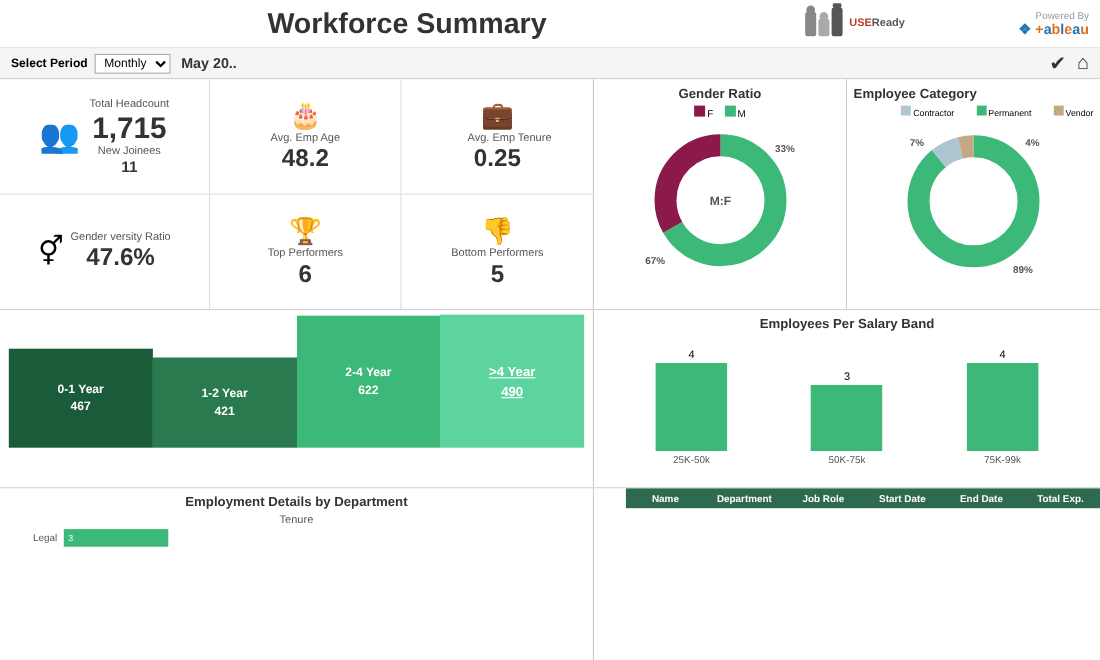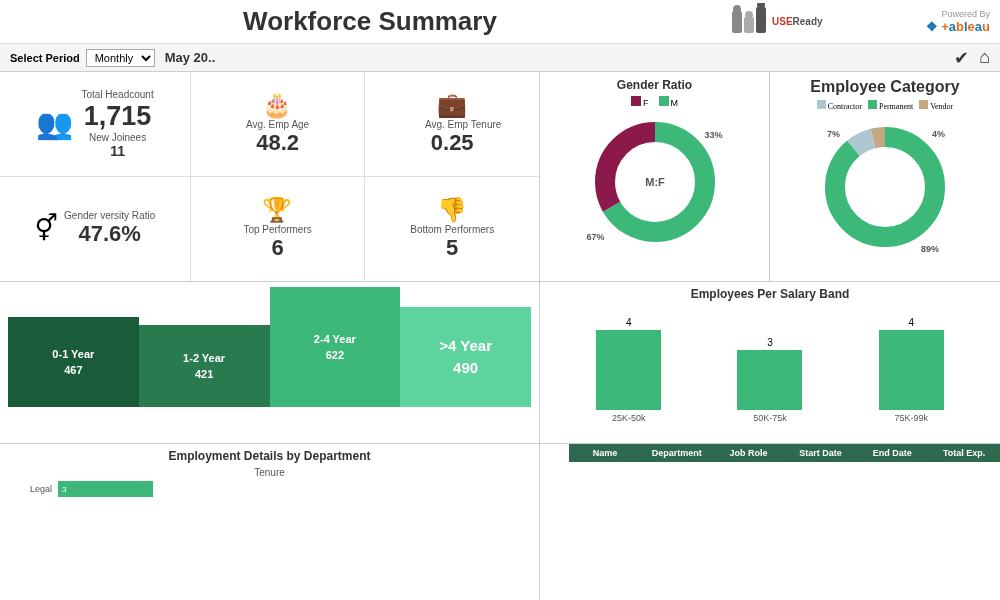--- a/index.html
+++ b/index.html
@@ -114,22 +114,22 @@
           <circle cx="70" cy="70" r="50" fill="none" stroke="#8b1a4a" stroke-width="20" stroke-dasharray="104.7 209.4" stroke-dashoffset="-209.4" transform="rotate(-90 70 70)"></circle>
           <circle cx="70" cy="70" r="32" fill="#fff"></circle>
           <text x="70" y="74" text-anchor="middle" font-size="11" font-weight="bold" fill="#555">M:F</text>
         </svg>
         <div style="position:absolute;bottom:10px;left:2px;font-size:9px;font-weight:bold;color:#555;">67%</div>
         <div style="position:absolute;top:18px;right:2px;font-size:9px;font-weight:bold;color:#555;">33%</div>
       </div>
     </div>
 
     <div style="flex:1;padding:6px;">
-      <div style="font-size:16px;font-weight:bold;text-align:center;color:#333;margin-bottom:4px;">Employee Category</div>
-      <div style="display:flex;gap:6px;justify-content:center;font-size:8px;margin-bottom:2px;flex-wrap:wrap;font-family:Liberation Serif, serif;">
+      <div style="font-size:12px;font-weight:bold;color:#333;margin-bottom:4px;">Employee Category</div>
+      <div style="display:flex;gap:20px;justify-content:flex-end;font-size:8px;margin-bottom:2px;flex-wrap:wrap;">
         <span><span style="display:inline-block;width:9px;height:9px;background:#aec6cf;margin-right:2px;"></span>Contractor</span>
         <span><span style="display:inline-block;width:9px;height:9px;background:#3cb878;margin-right:2px;"></span>Permanent</span>
         <span><span style="display:inline-block;width:9px;height:9px;background:#c4a882;margin-right:2px;"></span>Vendor</span>
       </div>
       <div style="position:relative;width:140px;height:145px;margin:0 auto;">
         <svg width="140" height="145" viewBox="0 0 140 145">
 
           <circle cx="70" cy="74" r="50" fill="none" stroke="#3cb878" stroke-width="20" stroke-dasharray="279.6 34.56" stroke-dashoffset="0" transform="rotate(-90 70 74)"></circle>
           <circle cx="70" cy="74" r="50" fill="none" stroke="#aec6cf" stroke-width="20" stroke-dasharray="22 292.16" stroke-dashoffset="-279.6" transform="rotate(-90 70 74)"></circle>
           <circle cx="70" cy="74" r="50" fill="none" stroke="#c4a882" stroke-width="20" stroke-dasharray="12.6 301.56" stroke-dashoffset="-301.6" transform="rotate(-90 70 74)"></circle>
@@ -151,21 +151,21 @@
           <span>467</span>
         </div>
         <div style="flex:1;height:82px;background:#2a7a50;display:flex;flex-direction:column;align-items:center;justify-content:center;color:#fff;font-weight:bold;font-size:11px;line-height:1.5;">
           <span>1-2 Year</span>
           <span>421</span>
         </div>
         <div style="flex:1;height:120px;background:#3cb878;display:flex;flex-direction:column;align-items:center;justify-content:center;color:#fff;font-weight:bold;font-size:11px;line-height:1.5;">
           <span>2-4 Year</span>
           <span>622</span>
         </div>
-        <div style="flex:1;height:100px;background:#5dd39e;display:flex;flex-direction:column;align-items:center;justify-content:center;color:#fff;font-weight:bold;font-size:15px;line-height:1.5;">
+        <div style="flex:1;height:121px;background:#5dd39e;display:flex;flex-direction:column;align-items:center;justify-content:center;color:#fff;font-weight:bold;font-size:12px;line-height:1.5;text-decoration:underline;">
           <span>&gt;4 Year</span>
           <span>490</span>
         </div>
       </div>
     </div>
 
     <div style="flex:1;padding:5px 8px;">
       <div style="font-size:12px;font-weight:bold;text-align:center;color:#333;margin-bottom:4px;">Employees Per Salary Band</div>
       <div style="display:flex;align-items:flex-end;justify-content:space-around;height:118px;padding:0 10px;">
         <div style="display:flex;flex-direction:column;align-items:center;width:70px;">

